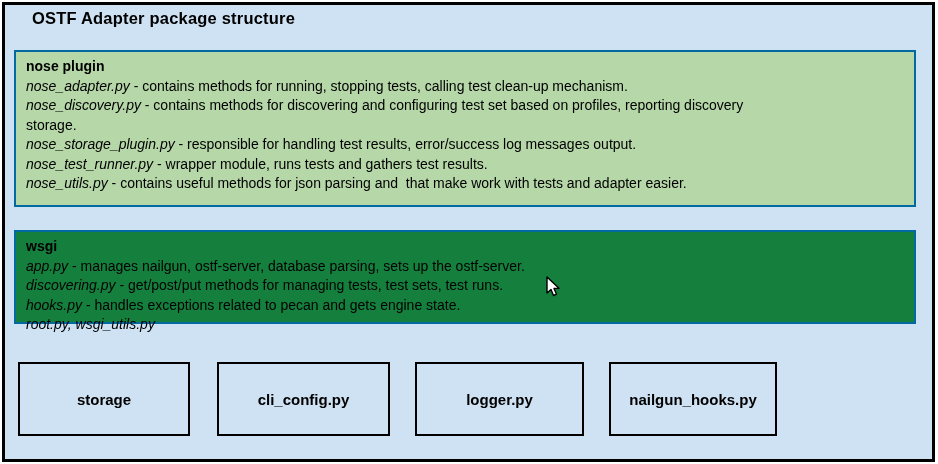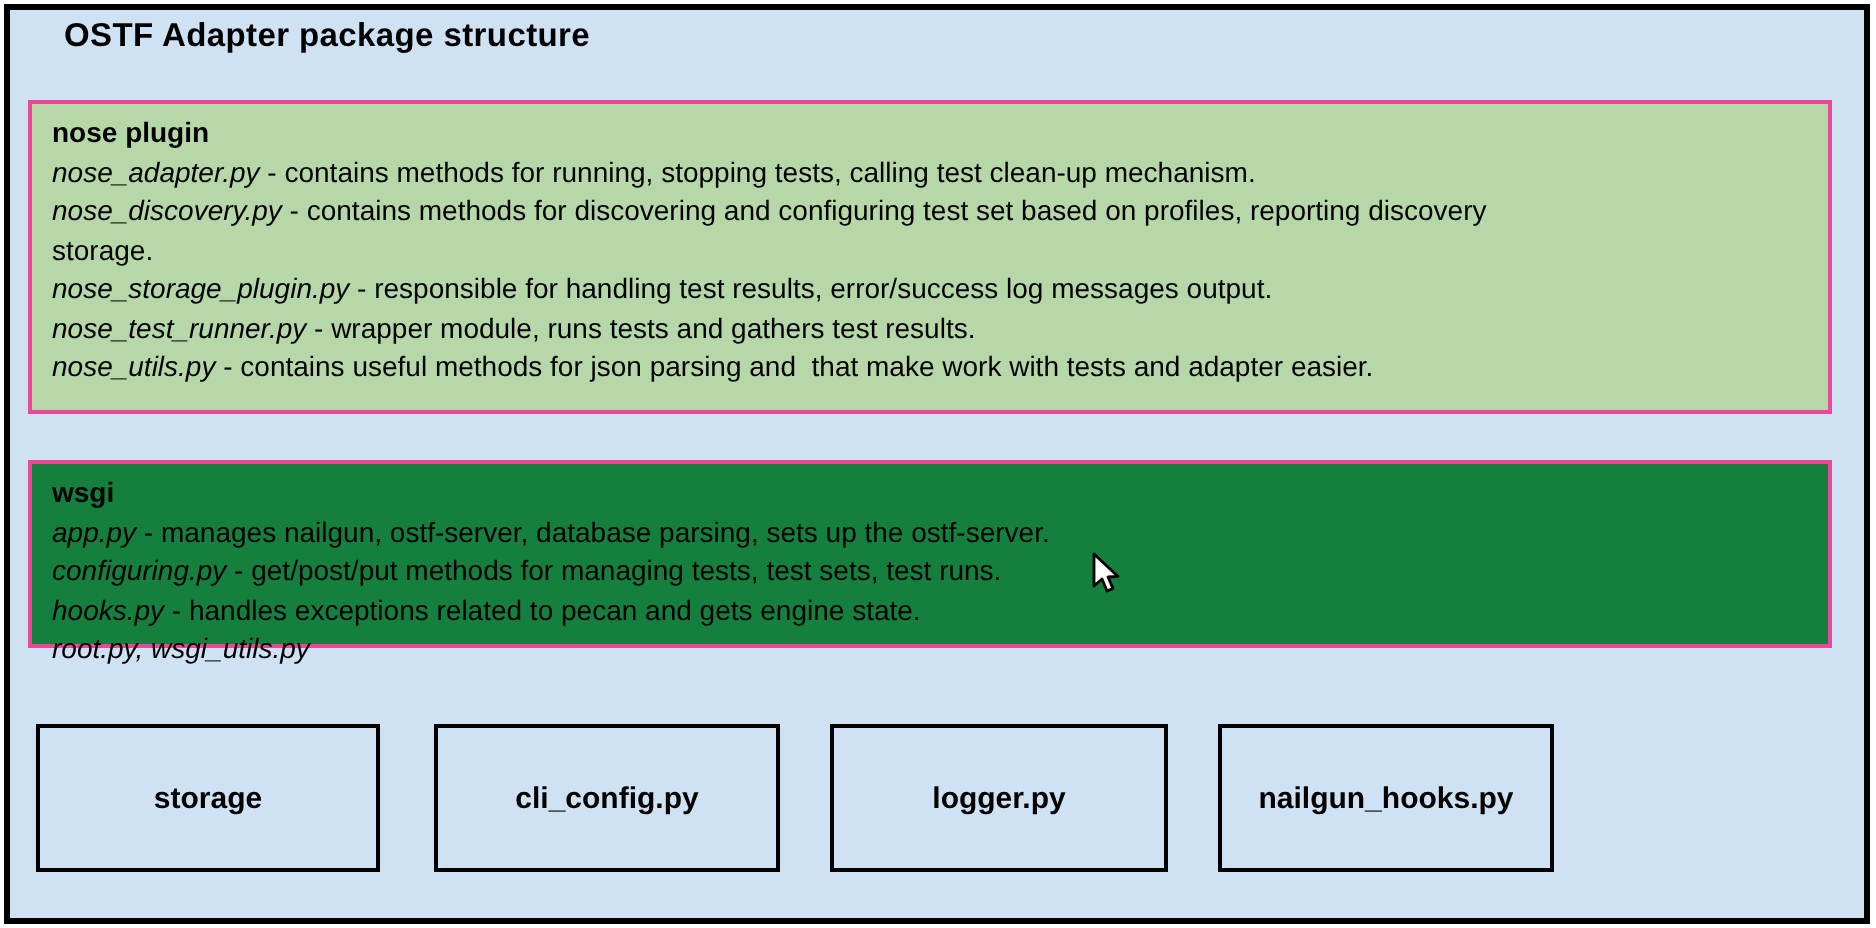--- a/index.html
+++ b/index.html
@@ -23,21 +23,21 @@
     position:absolute;
     left:32px;top:9px;
     font-size:16.5px;
     font-weight:bold;
     letter-spacing:0.2px;
   }
   .panel{
     position:absolute;
     left:14px;
     width:902px;
-    border:2px solid #ec4899;
+    border:2px solid #0369a1;
     box-sizing:border-box;
     padding:5px 10px 5px 10px;
     font-size:14px;
     line-height:19.5px;
   }
   .panel-green{
     top:50px;height:157px;
     background:#b6d7a8;
   }
   .panel-purple{
@@ -80,21 +80,21 @@
     <div class="line"><span class="file">nose_adapter.py</span><span> - contains methods for running, stopping tests, calling test clean-up mechanism.</span></div>
     <div class="line"><span class="file">nose_discovery.py</span><span> - contains methods for discovering and configuring test set based on profiles, reporting discovery</span><br><span>storage.</span></div>
     <div class="line"><span class="file">nose_storage_plugin.py</span><span> - responsible for handling test results, error/success log messages output.</span></div>
     <div class="line"><span class="file">nose_test_runner.py</span><span> - wrapper module, runs tests and gathers test results.</span></div>
     <div class="line"><span class="file">nose_utils.py</span><span> - contains useful methods for json parsing and  that make work with tests and adapter easier.</span></div>
   </div>
 
   <div class="panel panel-purple">
     <div class="panel-header">wsgi</div>
     <div class="line"><span class="file">app.py</span><span> - manages nailgun, ostf-server, database parsing, sets up the ostf-server.</span></div>
-    <div class="line"><span class="file">configuring.py</span><span> - get/post/put methods for managing tests, test sets, test runs.</span></div>
+    <div class="line"><span class="file">discovering.py</span><span> - get/post/put methods for managing tests, test sets, test runs.</span></div>
     <div class="line"><span class="file">hooks.py</span><span> - handles exceptions related to pecan and gets engine state.</span></div>
     <div class="line"><span class="file">root.py, wsgi_utils.py</span><span></span></div>
   </div>
 
   <div class="bottom-box box-storage">
     <span>storage</span>
   </div>
   <div class="bottom-box box-cli">
     <span>cli_config.py</span>
   </div>

